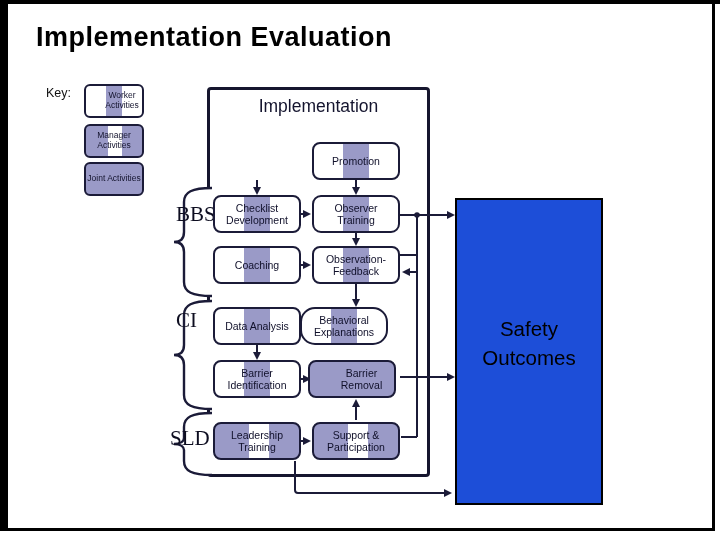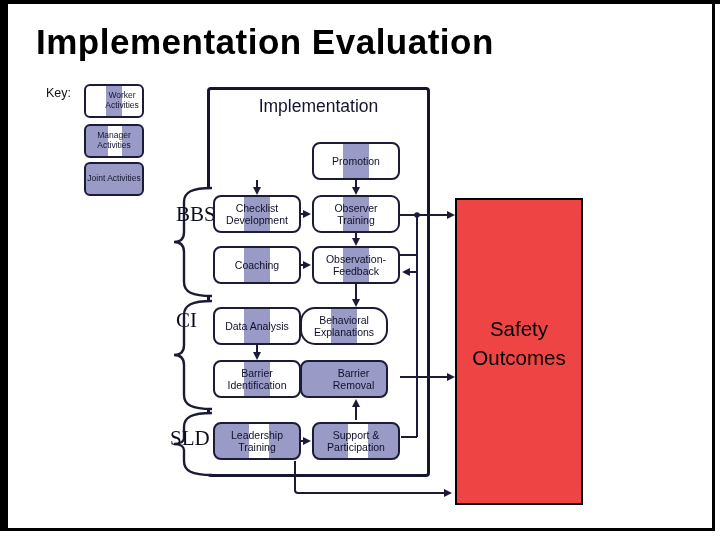--- a/index.html
+++ b/index.html
@@ -4,38 +4,38 @@
 <style>
   html,body{margin:0;padding:0;background:#fff;}
   .stage{position:relative;width:720px;height:540px;background:#ffffff;overflow:hidden;
          font-family:"Liberation Sans","DejaVu Sans",sans-serif;}
   
   .frame-left{position:absolute;left:0;top:0;width:8px;height:531px;background:#000;}
   .frame-top{position:absolute;left:0;top:0;width:720px;height:4px;background:#000;}
   .frame-right{position:absolute;left:712px;top:0;width:3px;height:531px;background:#000;}
   .frame-bottom{position:absolute;left:0;top:528px;width:715px;height:3px;background:#000;}
 
-  .slide-title{position:absolute;left:36px;top:22px;font-size:35px;font-weight:bold;color:#000;
+  .slide-title{position:absolute;left:36px;top:22px;font-size:27px;font-weight:bold;color:#000;
                letter-spacing:0.5px;}
 
   .key-label{position:absolute;left:46px;top:86px;font-size:12.5px;color:#111;}
   .kbox{position:absolute;left:84px;width:60px;height:34px;box-sizing:border-box;
         border:2px solid #1b1b38;border-radius:6px;display:flex;align-items:center;justify-content:center;
         text-align:center;font-size:8.5px;line-height:1.15;color:#14142e;}
   .worker{background:linear-gradient(to right,#fff 35%,#9a9ac7 35%,#9a9ac7 65%,#fff 65%);}
   .manager{background:linear-gradient(to right,#9a9ac7 40%,#fff 40%,#fff 64%,#9a9ac7 64%);}
   .joint{background:#9a9ac7;}
 
   .impl-box{position:absolute;left:207px;top:87px;width:223px;height:390px;box-sizing:border-box;
             background:#fff;border:3px solid #16162e;border-radius:4px;z-index:1;}
   .impl-title{position:absolute;left:207px;top:96px;width:223px;text-align:center;
               font-size:17.5px;color:#14142e;z-index:3;}
 
-  .outcome{position:absolute;left:455px;top:198px;width:128px;height:307px;box-sizing:border-box;
-           background:#ef4444;border:2.5px solid #000;z-index:1;
+  .outcome{position:absolute;left:455px;top:198px;width:148px;height:307px;box-sizing:border-box;
+           background:#1d4ed8;border:2.5px solid #000;z-index:1;
            display:flex;align-items:center;justify-content:center;text-align:center;
            font-size:20.5px;color:#000;line-height:1.4;padding-bottom:16px;}
 
   svg.wires{position:absolute;left:0;top:0;z-index:2;}
 
   .node{position:absolute;width:88px;height:38px;box-sizing:border-box;border:2.2px solid #1b1b38;
         border-radius:8px;display:flex;align-items:center;justify-content:center;text-align:center;
         font-size:10.5px;line-height:1.15;color:#10102a;padding:0 5px;z-index:3;}
   .grp{position:absolute;font-family:"Liberation Serif","DejaVu Serif",serif;font-size:21px;
        color:#0d0d20;z-index:3;}
@@ -112,17 +112,17 @@
   <div class="grp" style="left:170px;top:426px;">SLD</div>
 
   <div class="node worker" style="left:312px;top:142px;">Promotion</div>
   <div class="node worker" style="left:213px;top:195px;">Checklist Development</div>
   <div class="node worker" style="left:312px;top:195px;border-radius:9px;">Observer Training</div>
   <div class="node worker" style="left:213px;top:246px;">Coaching</div>
   <div class="node worker" style="left:312px;top:246px;">Observation-Feedback</div>
   <div class="node worker" style="left:213px;top:307px;">Data Analysis</div>
   <div class="node worker" style="left:300px;top:307px;border-radius:15px;">Behavioral Explanations</div>
   <div class="node worker" style="left:213px;top:360px;">Barrier Identification</div>
-  <div class="node joint" style="left:300px;top:360px;padding-left:24px;">Barrier Removal</div>
+  <div class="node joint" style="left:308px;top:360px;padding-left:24px;">Barrier Removal</div>
   <div class="node manager" style="left:213px;top:422px;">Leadership Training</div>
   <div class="node manager" style="left:312px;top:422px;">Support &amp; Participation</div>
 
 </div>
 
 </body></html>

